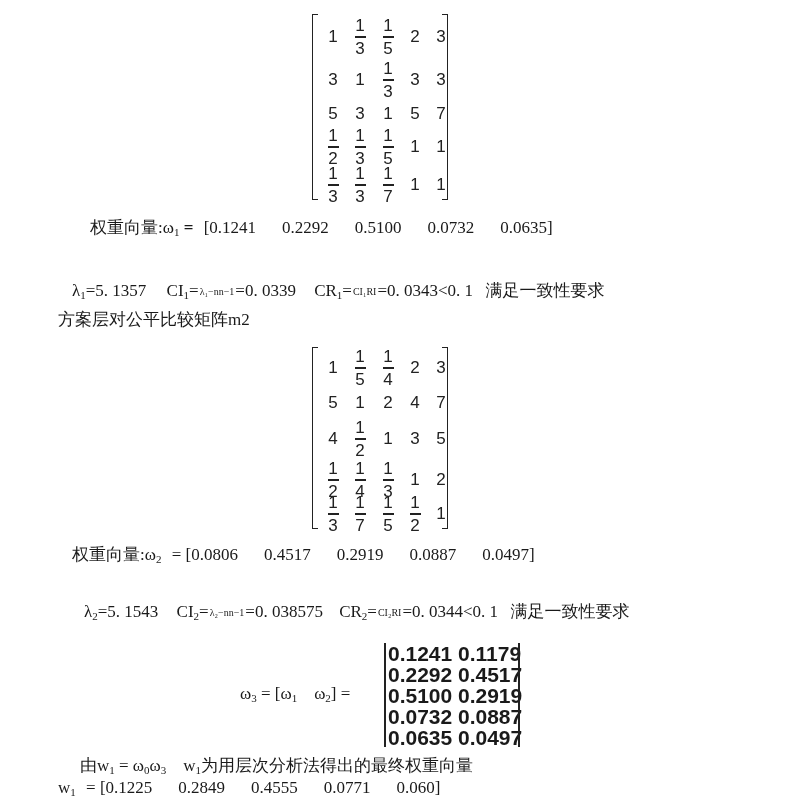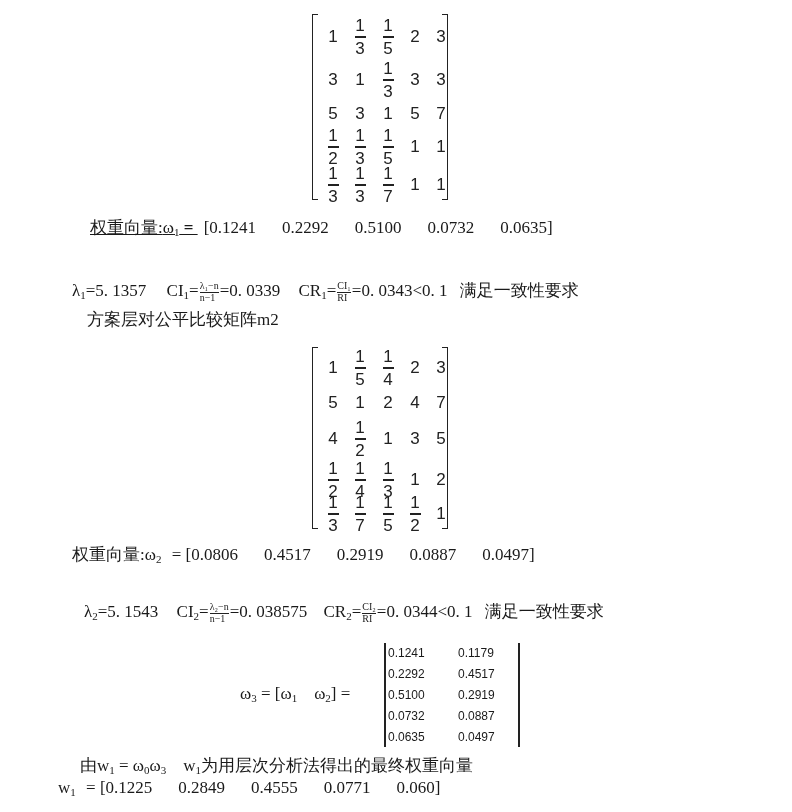--- a/index.html
+++ b/index.html
@@ -18,28 +18,28 @@
           font-family:"Liberation Sans","DejaVu Sans",sans-serif; font-size:17px; color:#222; }
   .frac { display:flex; flex-direction:column; align-items:center; line-height:1; }
   .frac .num { padding-bottom:2px; }
   .frac .bar { width:11px; border-top:2px solid #222; }
   .frac .den { padding-top:2px; }
 
   .line { position:absolute; white-space:nowrap; font-size:17px; }
   .vec span.v { display:inline-block; margin-left:26px; }
   .vec span.v:first-child { margin-left:0; }
   sub { font-size:11px; vertical-align:-3px; }
-  .ifrac { display:inline-flex; flex-direction:column; align-items:flex-start; vertical-align:middle;
+  .ifrac { display:inline-flex; align-items:flex-end; vertical-align:middle;
            font-size:10px; line-height:1.05; margin:0 1px; }
   .ifrac .bar { border-top:1px solid #222; width:100%; }
 
   .vbar-l, .vbar-r { position:absolute; top:0; bottom:0; width:0; border-left:2px solid #222; }
   .vbar-l { left:0; } .vbar-r { right:0; }
   .w3grid { position:absolute; left:4px; top:0; display:grid; grid-template-columns:70px 58px; }
-  .w3grid div { font-family:"Liberation Sans","DejaVu Sans",sans-serif; font-size:12px; height:21px; line-height:21px; }
+  .w3grid div { font-family:"Liberation Sans","DejaVu Sans",sans-serif; font-size:21px; height:21px; line-height:21px;font-weight:bold; }
 </style>
 </head>
 <body>
 
 <div class="matrix" id="m1" style="left:312px; top:14px; width:136px; height:186px;">
   <div class="bracket-l"></div>
   <div class="mgrid" id="m1grid" style="grid-template-columns:26px 28px 28px 26px 26px; grid-template-rows:46px 40px 28px 38px 38px;">
       <div class="cell">
         <span>1</span>
       </div>
@@ -148,21 +148,21 @@
       <div class="cell">
         <span>1</span>
       </div>
       <div class="cell">
         <span>1</span>
       </div>
     </div>
   <div class="bracket-r"></div>
 </div>
 
-<div class="line serif" style="left:90px; top:216px;text-decoration:underline;">
+<div class="line serif" style="left:90px; top:216px;">
   <span>权重向量:</span><span>ω</span><sub>1</sub><b> = </b>
   <span class="vec" style="margin-left:6px;">
     <span class="v">[0.1241</span><span class="v">0.2292</span><span class="v">0.5100</span><span class="v">0.0732</span><span class="v">0.0635]</span>
   </span>
 </div>
 
 <div class="line serif" style="left:72px; top:250px;margin-top:29px;">
   <span>λ</span><sub>1</sub><span>=5. 1357</span>
   <span style="margin-left:16px">CI</span><sub>1</sub>=<span class="ifrac">
       <span>λ₁−n</span>
@@ -170,21 +170,21 @@
       <span>n−1</span>
     </span><span>=0. 0339</span>
   <span style="margin-left:14px">CR</span><sub>1</sub>=<span class="ifrac">
       <span>CI₁</span>
       <span class="bar"></span>
       <span>RI</span>
     </span><span>=0. 0343&lt;0. 1</span>
   <span style="margin-left:8px">满足一致性要求</span>
 </div>
 
-<div class="line serif" style="left:58px; top:308px;margin-left:29px;">方案层对公平比较矩阵m2</div>
+<div class="line serif" style="left:58px; top:308px;">方案层对公平比较矩阵m2</div>
 
 <div class="matrix" id="m2" style="left:312px; top:347px; width:136px; height:182px;">
   <div class="bracket-l"></div>
   <div class="mgrid" id="m2grid" style="grid-template-columns:26px 28px 28px 26px 26px; grid-template-rows:42px 28px 44px 38px 30px;">
       <div class="cell">
         <span>1</span>
       </div>
       <div class="cell">
         <div class="frac">
           <span class="num">1</span>

